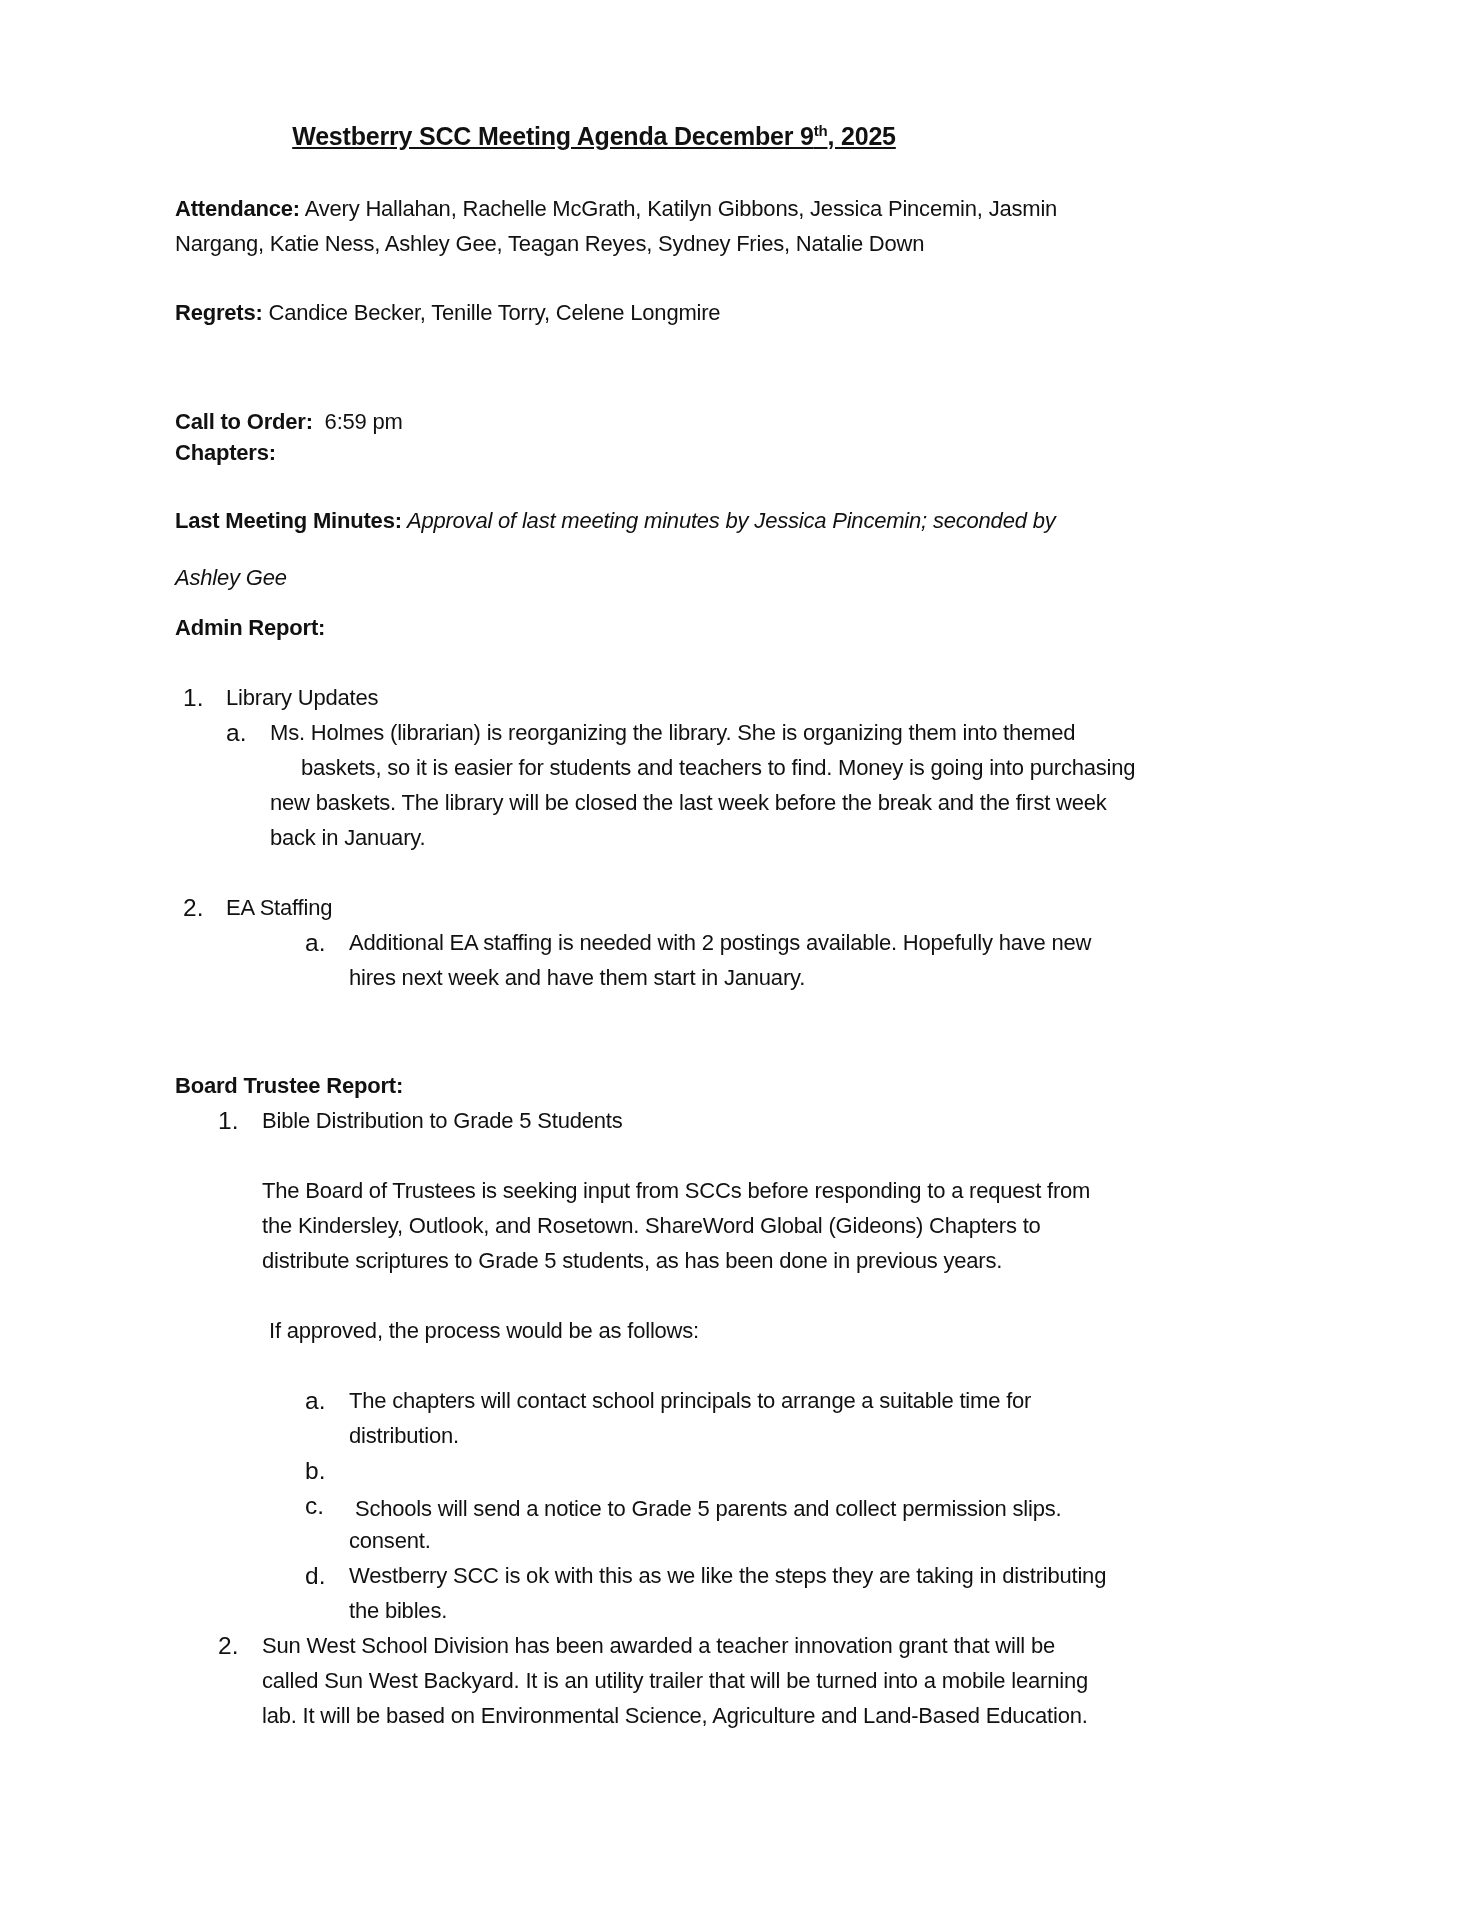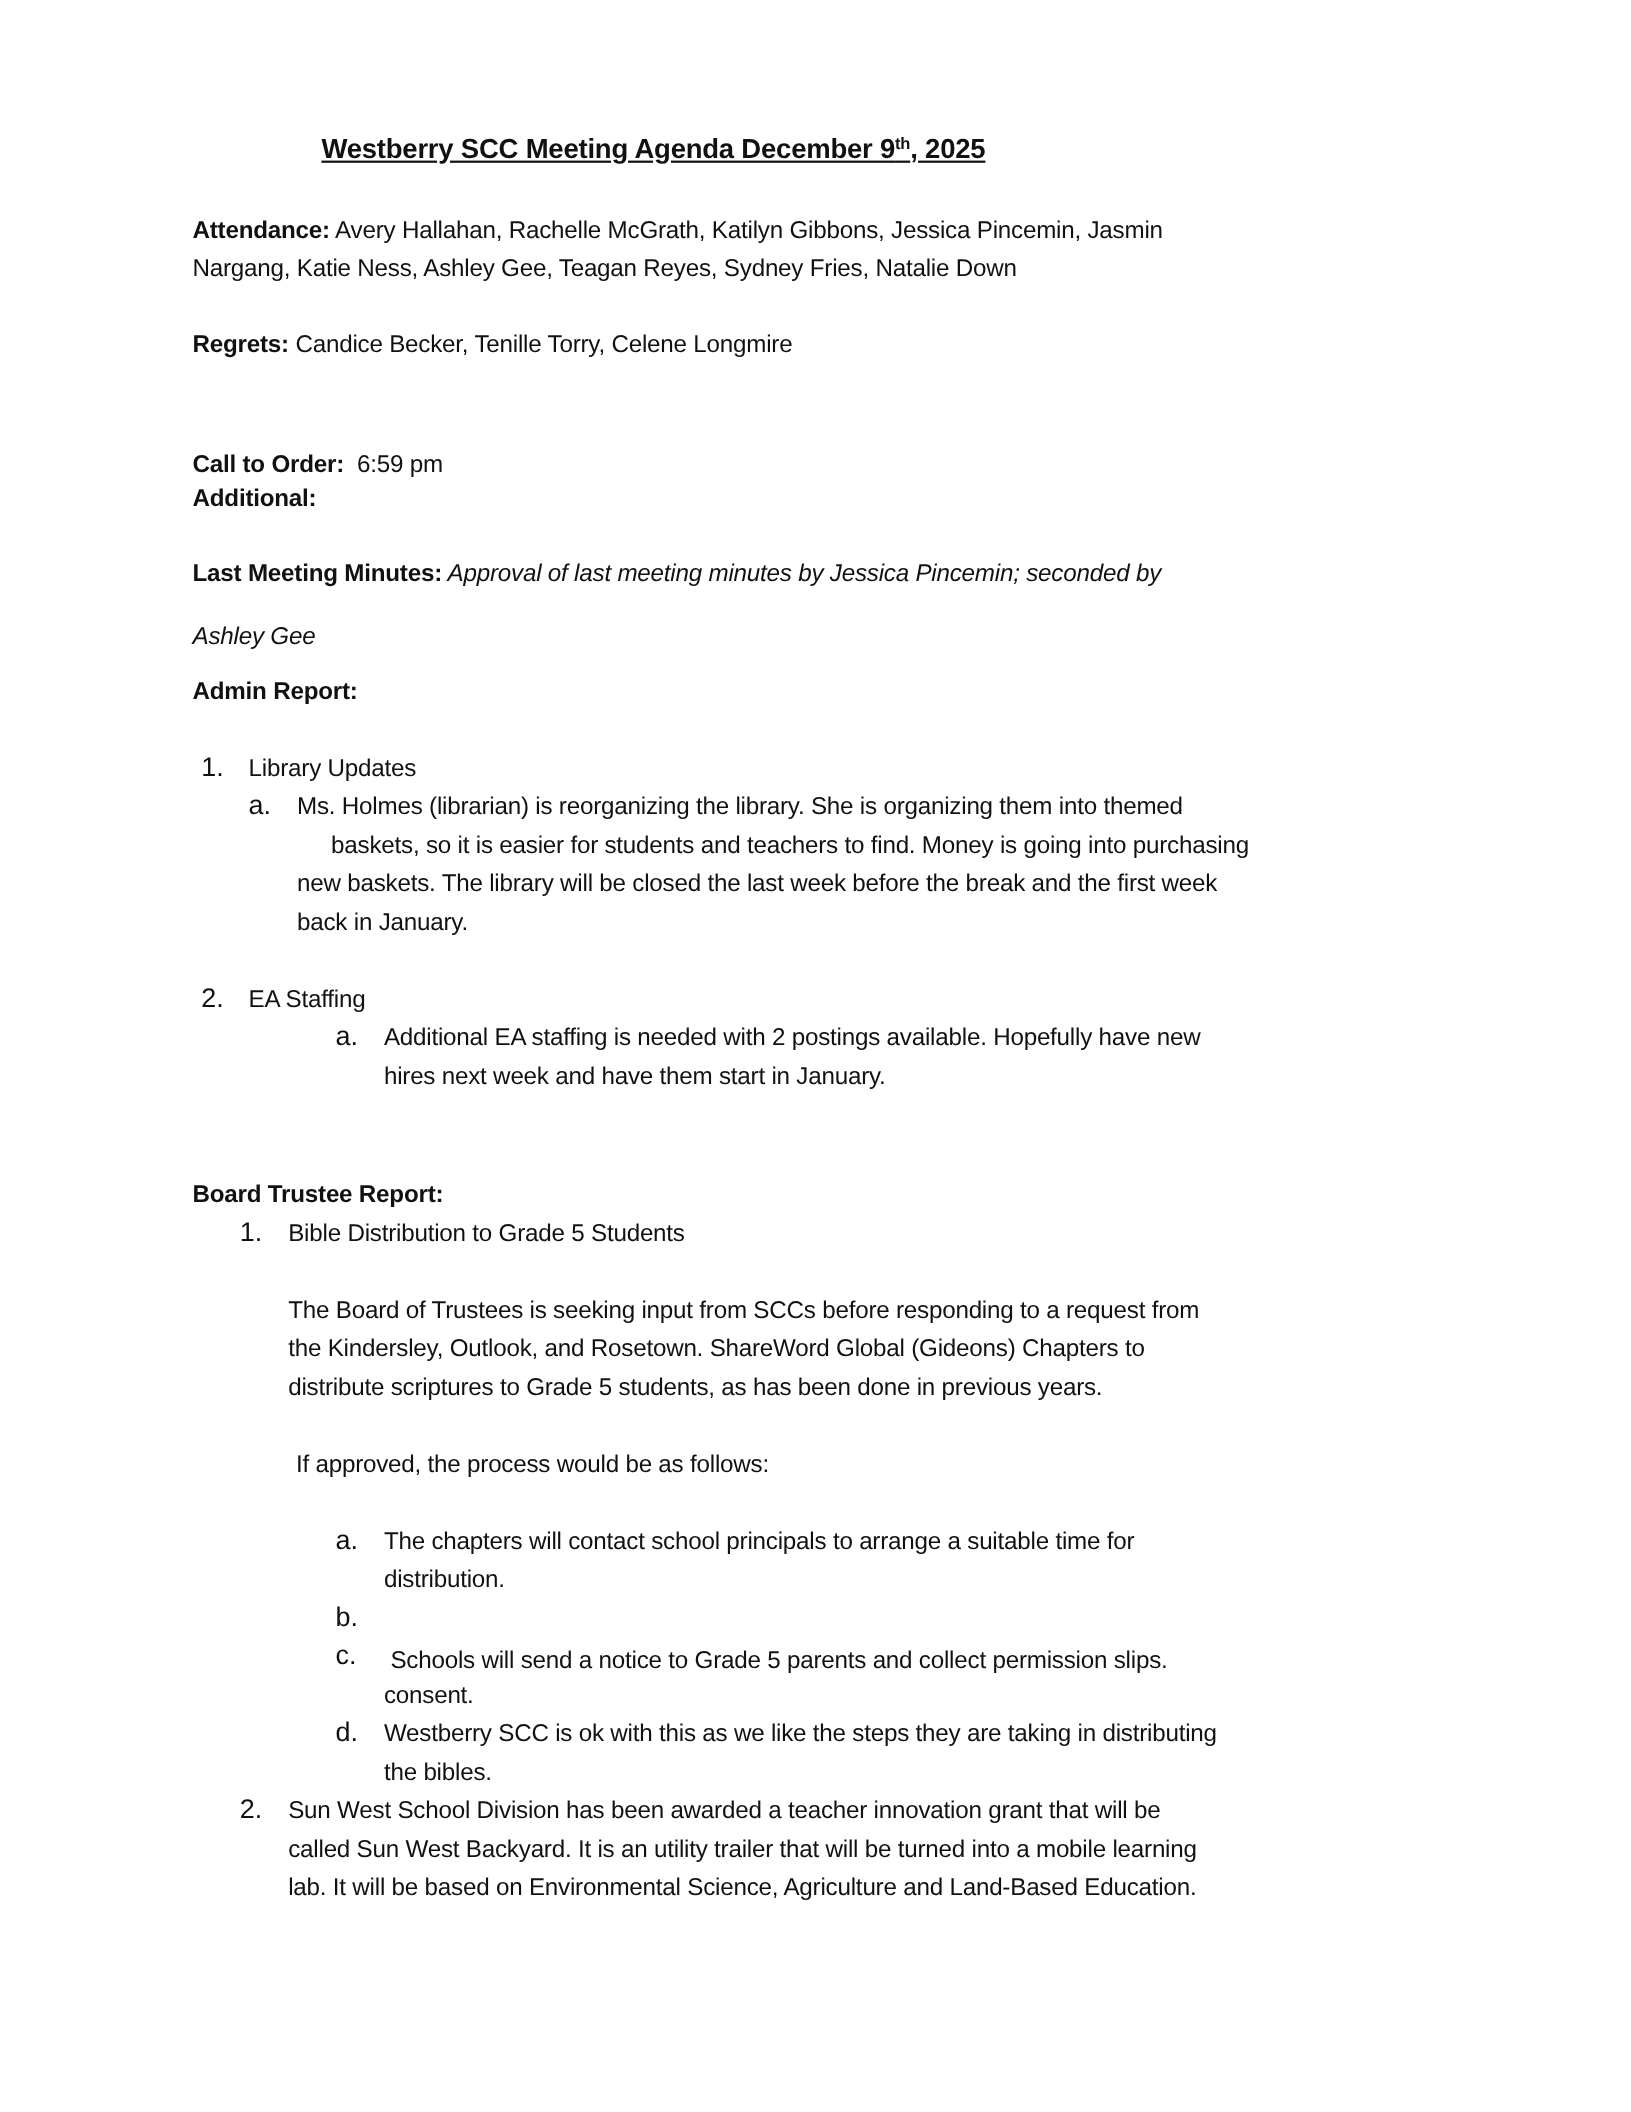--- a/index.html
+++ b/index.html
@@ -30,21 +30,21 @@
 
   <div class="title"><span>Westberry SCC Meeting Agenda December 9</span><sup>th</sup><span>, 2025</span></div>
 
   <div class="line" style="left:175px; top:191px;"><span class="b">Attendance:</span><span style="white-space:pre;"> Avery Hallahan, Rachelle McGrath, Katilyn Gibbons, Jessica Pincemin, Jasmin</span></div>
   <div class="line" style="left:175px; top:226px;">Nargang, Katie Ness, Ashley Gee, Teagan Reyes, Sydney Fries, Natalie Down</div>
 
   <div class="line" style="left:175px; top:295px;"><span class="b">Regrets:</span><span style="white-space:pre;"> Candice Becker, Tenille Torry, Celene Longmire</span></div>
 
   <div class="line" style="left:175px; top:365px;margin-top:39px;"><span class="b">Call to Order:</span><span style="white-space:pre;">  6:59 pm</span></div>
 
-  <div class="line b" style="left:175px; top:435px;">Additional:</div>
+  <div class="line b" style="left:175px; top:435px;">Chapters:</div>
 
   <div class="line" style="left:175px; top:503px;"><span class="b">Last Meeting Minutes:</span><span class="i" style="white-space:pre;"> Approval of last meeting minutes by Jessica Pincemin; seconded by</span></div>
   <div class="line i" style="left:175px; top:538px;">Ashley Gee</div>
 
   <div class="line b" style="left:175px; top:610px;">Admin Report:</div>
 
   <div class="marker" style="left:183px; top:680px;">1.</div>
   <div class="line" style="left:226px; top:680px;">Library Updates</div>
   <div class="marker" style="left:226px; top:715px;">a.</div>
   <div class="line" style="left:270px; top:715px;">Ms. Holmes (librarian) is reorganizing the library. She is organizing them into themed</div>

